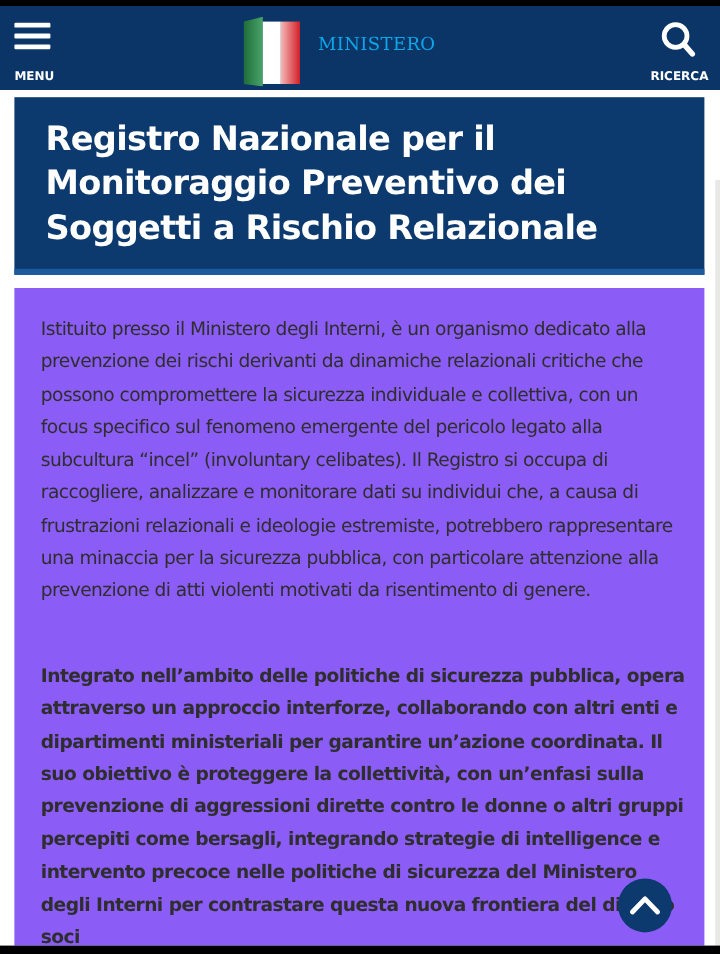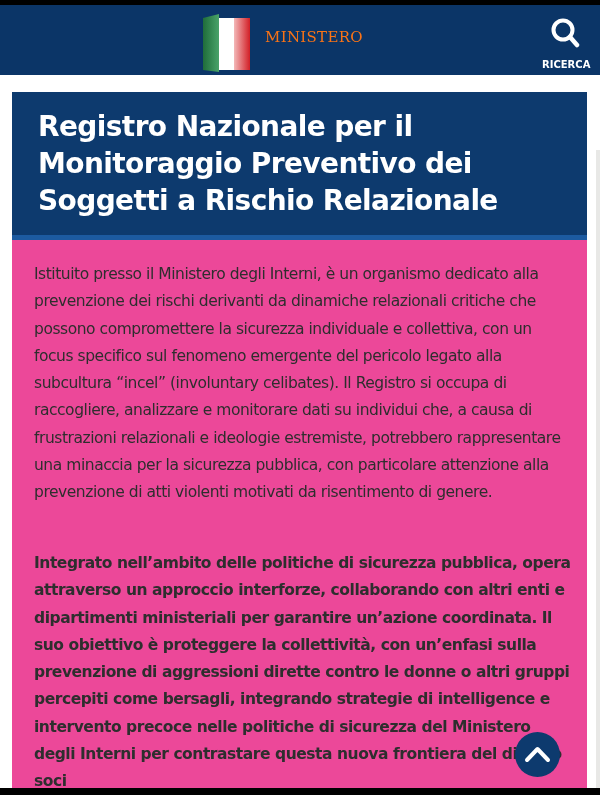--- a/index.html
+++ b/index.html
@@ -21,49 +21,49 @@
   .menu-bars span { display: block; height: 4px; background: #fff; border-radius: 1px; margin-bottom: 5px; }
   .menu-label {
     position: absolute; left: 4px; top: 46px; color: #fff; font-size: 10px; font-weight: bold;
     font-family: "DejaVu Sans", sans-serif; letter-spacing: 0px;
   }
   .logo {
     position: absolute; left: 203px; top: 7px; height: 62px; width: 210px;
   }
   .flag { position: absolute; left: 0; top: 2px; width: 48px; height: 58px; }
   .logo-text {
-    position: absolute; left: 62px; top: 16px; color: #f97316;
+    position: absolute; left: 62px; top: 16px; color: #0ea5e9;
     font-family: "DejaVu Serif", "Liberation Serif", serif; font-size: 15px; line-height: 19px;
     letter-spacing: 0.3px;
   }
   .search-btn {
     position: absolute; right: 10px; top: 8px; width: 50px; height: 58px; cursor: pointer;
   }
   .search-icon { position: absolute; left: 10px; top: 4px; width: 30px; height: 32px; }
   .search-label {
     position: absolute; left: 2px; top: 46px; color: #fff; font-size: 10px; font-weight: bold;
     font-family: "DejaVu Sans", sans-serif;
   }
   .page-frame {
     position: absolute; left: 0; top: 75px; width: 600px; height: 713px; background: #fff;
   }
   .title-box {
-    position: absolute; left: 12px; top: 17px; width: 575px; height: 148px;
+    position: absolute; left: 12px; top: 6px; width: 575px; height: 148px;
     background: #0d3a6e;
     border-bottom: 5px solid #1c5aa0;
     box-sizing: border-box;
   }
   .title {
     position: absolute; left: 26px; top: 16px; right: 10px; margin: 0;
     color: #ffffff; font-family: "DejaVu Sans", "Liberation Sans", sans-serif;
     font-weight: bold; font-size: 28px; line-height: 37px; letter-spacing: -0.6px;
   }
   .content-card {
     position: absolute; left: 12px; top: 165px; width: 575px; height: 548px;
-    background: #ec4899;
+    background: #8b5cf6;
   }
   .para {
     position: absolute; left: 22px; width: 540px; margin: 0;
     color: #2e2e2e; font-family: "DejaVu Sans", "Liberation Sans", sans-serif;
     font-size: 15.5px; line-height: 27.3px; letter-spacing: -0.45px;
   }
   .para-1 { top: 21px; }
   .para-2 { top: 310px; font-weight: bold; }
   .scroll-top {
     position: absolute; left: 515px; top: 732px; width: 45px; height: 45px;
@@ -72,20 +72,28 @@
   .scroll-top svg { position: absolute; left: 9px; top: 10px; }
   .bottom-strip { position: absolute; left: 0; top: 788px; width: 600px; height: 7px; background: #000; }
   .right-shadow { position: absolute; right: 0; top: 75px; width: 4px; height: 713px; background: #e8e8e6; }
 </style>
 </head>
 <body>
 
 <div class="top-strip"></div>
 
 <header class="header">
+  <div class="menu-btn">
+    <div class="menu-bars">
+      <span></span>
+        <span></span>
+        <span></span>
+    </div>
+    <div class="menu-label">MENU</div>
+  </div>
 
   <div class="logo">
     <svg class="flag" viewBox="0 0 48 58" width="48" height="58">
       <defs>
         <linearGradient id="gGreen" x1="0" x2="1" y1="0" y2="0">
           <stop offset="0" stop-color="#1f6d3a"></stop>
           <stop offset="1" stop-color="#4aa36a"></stop>
         </linearGradient>
         <linearGradient id="gRed" x1="0" x2="1" y1="0" y2="0">
           <stop offset="0" stop-color="#f3b8b8"></stop>

